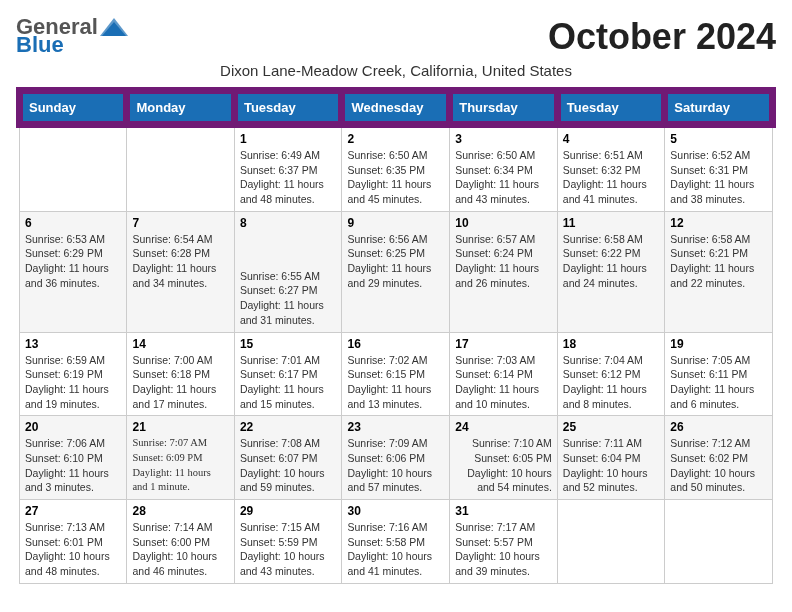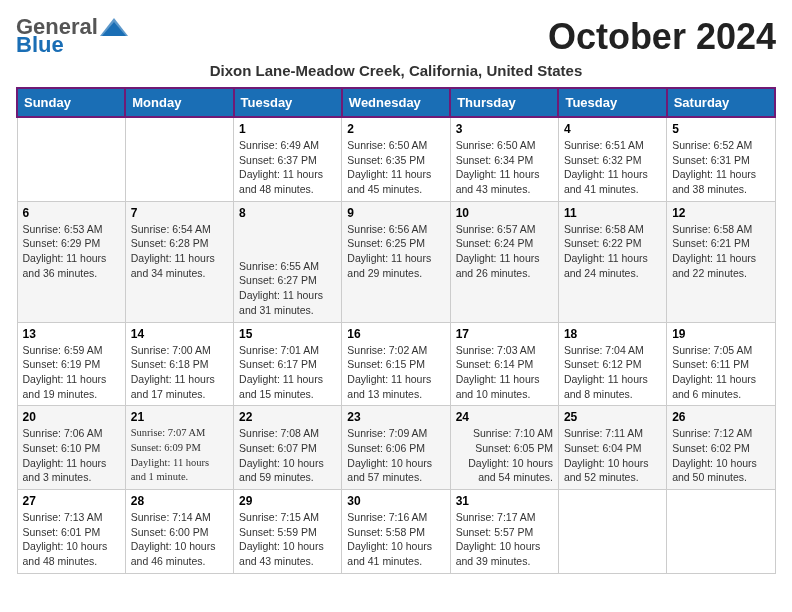--- a/index.html
+++ b/index.html
@@ -42,34 +42,33 @@
       font-size: 36px;
       font-weight: bold;
       color: #222;
       text-align: right;
     }
     .subtitle {
       text-align: center;
       font-size: 15px;
       color: #333;
       margin-bottom: 8px;
-      font-weight: bold;
     }
     .calendar {
       width: 100%;
       border-collapse: collapse;
       font-size: 11px;
     }
     .calendar th {
       background-color: #1a6eb5;
       color: #fff;
       text-align: left;
       padding: 6px 6px;
       font-size: 13px;
-      border: 2px solid #701a75;
+      border: 7px solid #701a75;
     }
     .calendar td {
       border: 1px solid #ccc;
       vertical-align: top;
       padding: 4px 5px;
       width: 108px;
       min-height: 70px;
       background: #fff;
     }
     .calendar tr:nth-child(even) td {

